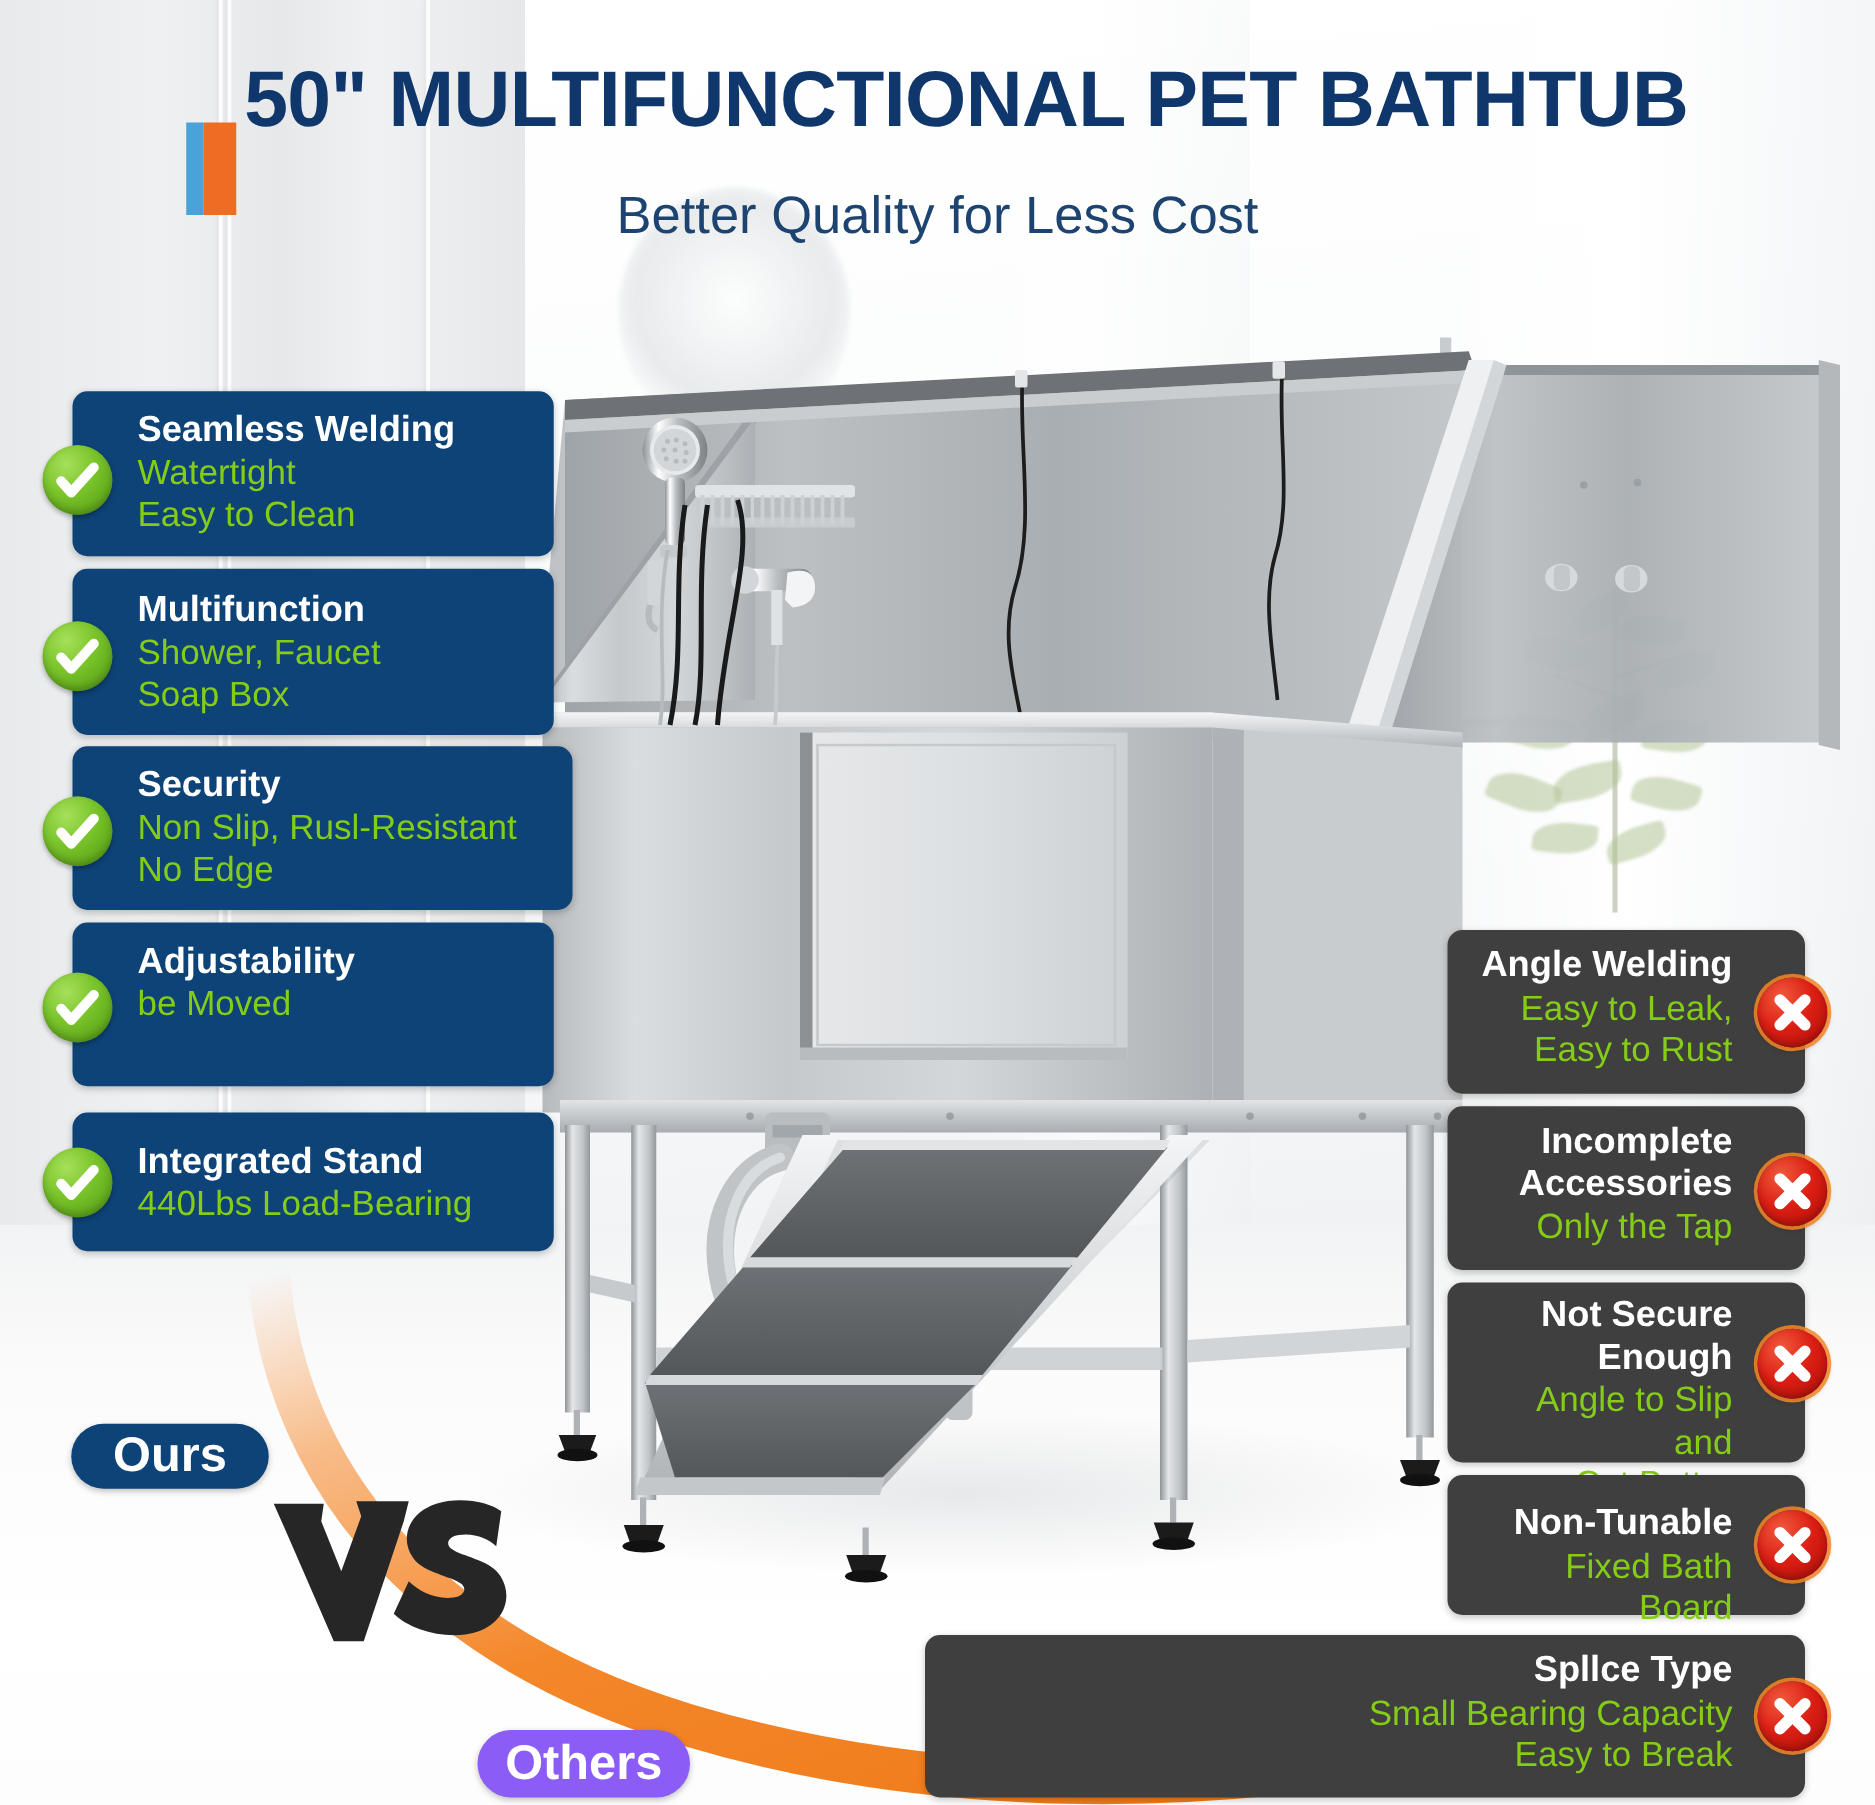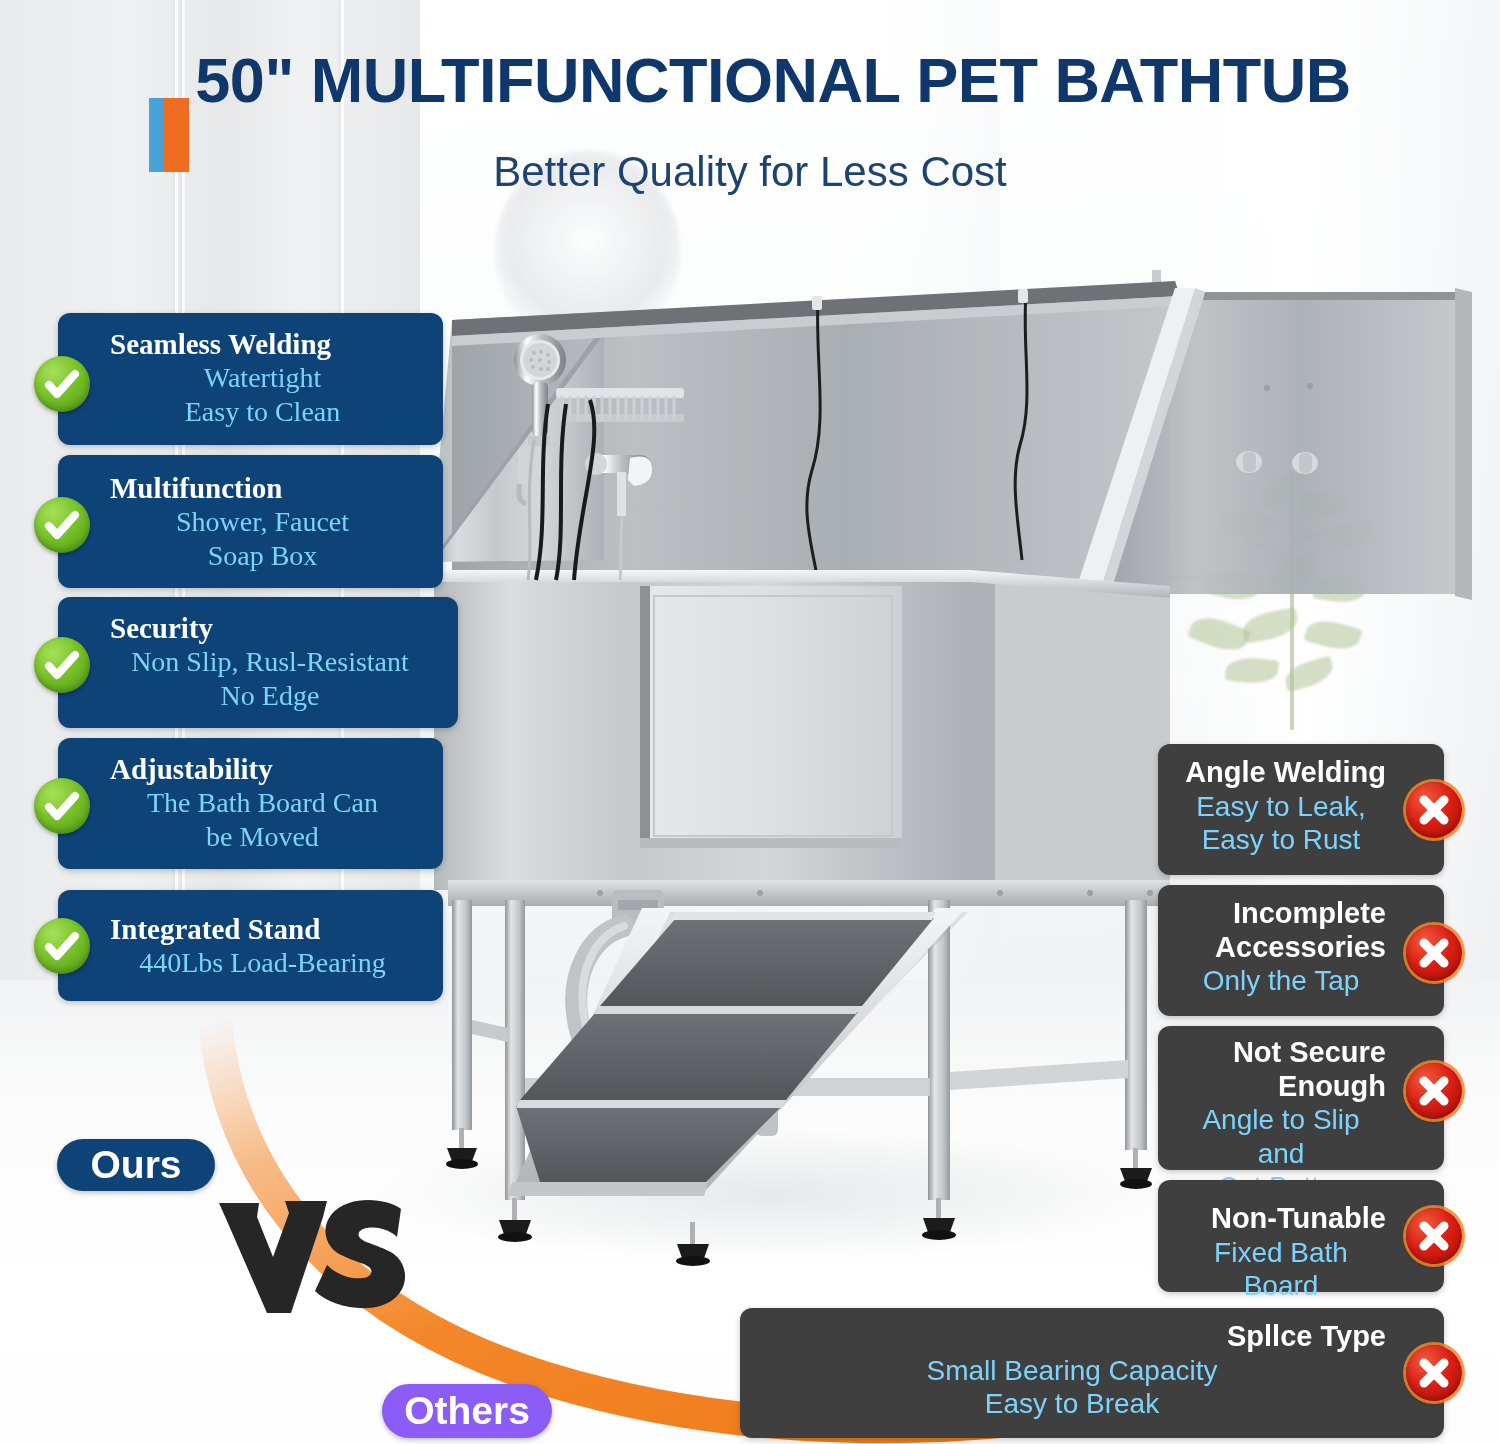--- a/index.html
+++ b/index.html
@@ -35,22 +35,22 @@
   .subtitle{position:absolute;left:0;top:148px;width:1500px;text-align:center;font-size:42px;color:#1d4470;}
 
   
   .prod{position:absolute;left:0;top:0;width:1500px;height:1444px;pointer-events:none;}
 
   
   .fbox{position:absolute;border-radius:12px;box-shadow:0 2px 6px rgba(0,0,0,.22);}
   .fbox.pro{background:#0e4377;}
   .fbox.con{background:#3f3f3f;}
   .fbox .h{font-weight:bold;color:#fff;}
-  .fbox .l{color:#7dd3fc;text-align:center;}
-  .pro .inner{padding:0 28px 0 52px;text-align:left;font-family:Liberation Serif, serif;}
+  .fbox .l{color:#84cc16;}
+  .pro .inner{padding:0 28px 0 52px;text-align:left;}
   .con .inner{padding:5px 58px 0 18px;text-align:right;}
   .pro .h{font-size:29px;line-height:1.18;}
   .pro .l{font-size:28px;line-height:1.21;}
   .con .h{font-size:29px;line-height:1.16;}
   .con .l{font-size:28px;line-height:1.2;}
 
   .badge{position:absolute;width:56px;height:56px;border-radius:50%;}
   .badge.ok{background:radial-gradient(circle at 34% 28%,#a6e05a 0%,#79c32a 44%,#4f9512 100%);
     box-shadow:0 2px 4px rgba(0,0,0,.3),inset 0 -3px 6px rgba(0,0,0,.2);}
   .badge.no{background:radial-gradient(circle at 34% 28%,#f05a3c 0%,#dc1f14 46%,#a80d08 100%);
@@ -357,21 +357,20 @@
   <div class="fbox pro" style="left:58px;top:597px;width:400px;height:131px">
     <div class="inner" style="padding-top:14px">
       <div class="h">Security</div>
       <div class="l">Non Slip, Rusl-Resistant</div>
       <div class="l">No Edge</div>
     </div>
   </div>
   <div class="fbox pro" style="left:58px;top:738px;width:385px;height:131px">
     <div class="inner" style="padding-top:14px">
       <div class="h">Adjustability</div>
-      <div class="l">The Bath Board Can</div>
       <div class="l">be Moved</div>
     </div>
   </div>
   <div class="fbox pro" style="left:58px;top:890px;width:385px;height:111px">
     <div class="inner" style="padding-top:22px">
       <div class="h">Integrated Stand</div>
       <div class="l">440Lbs Load-Bearing</div>
     </div>
   </div>
 

